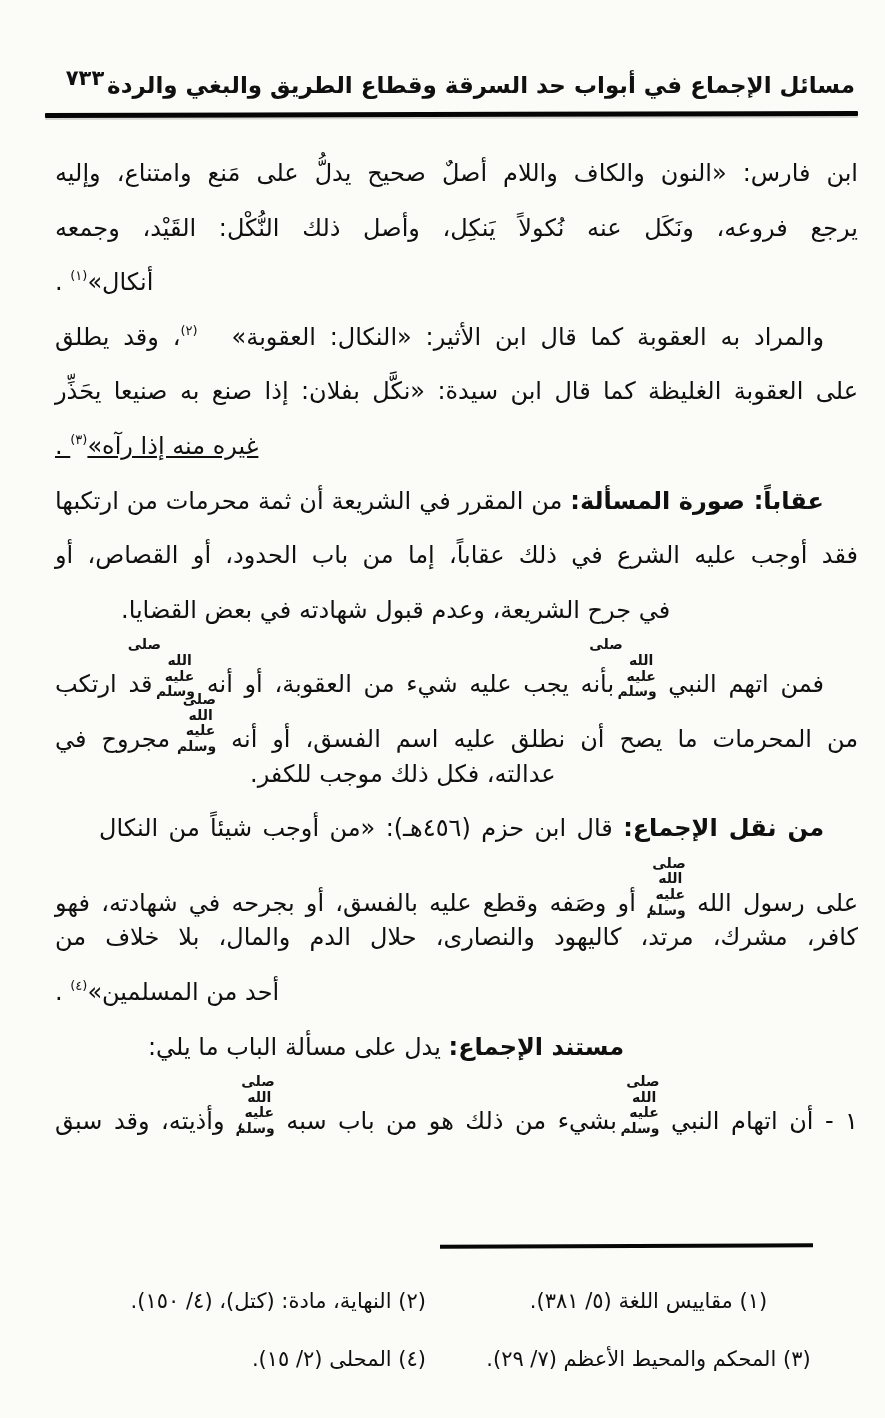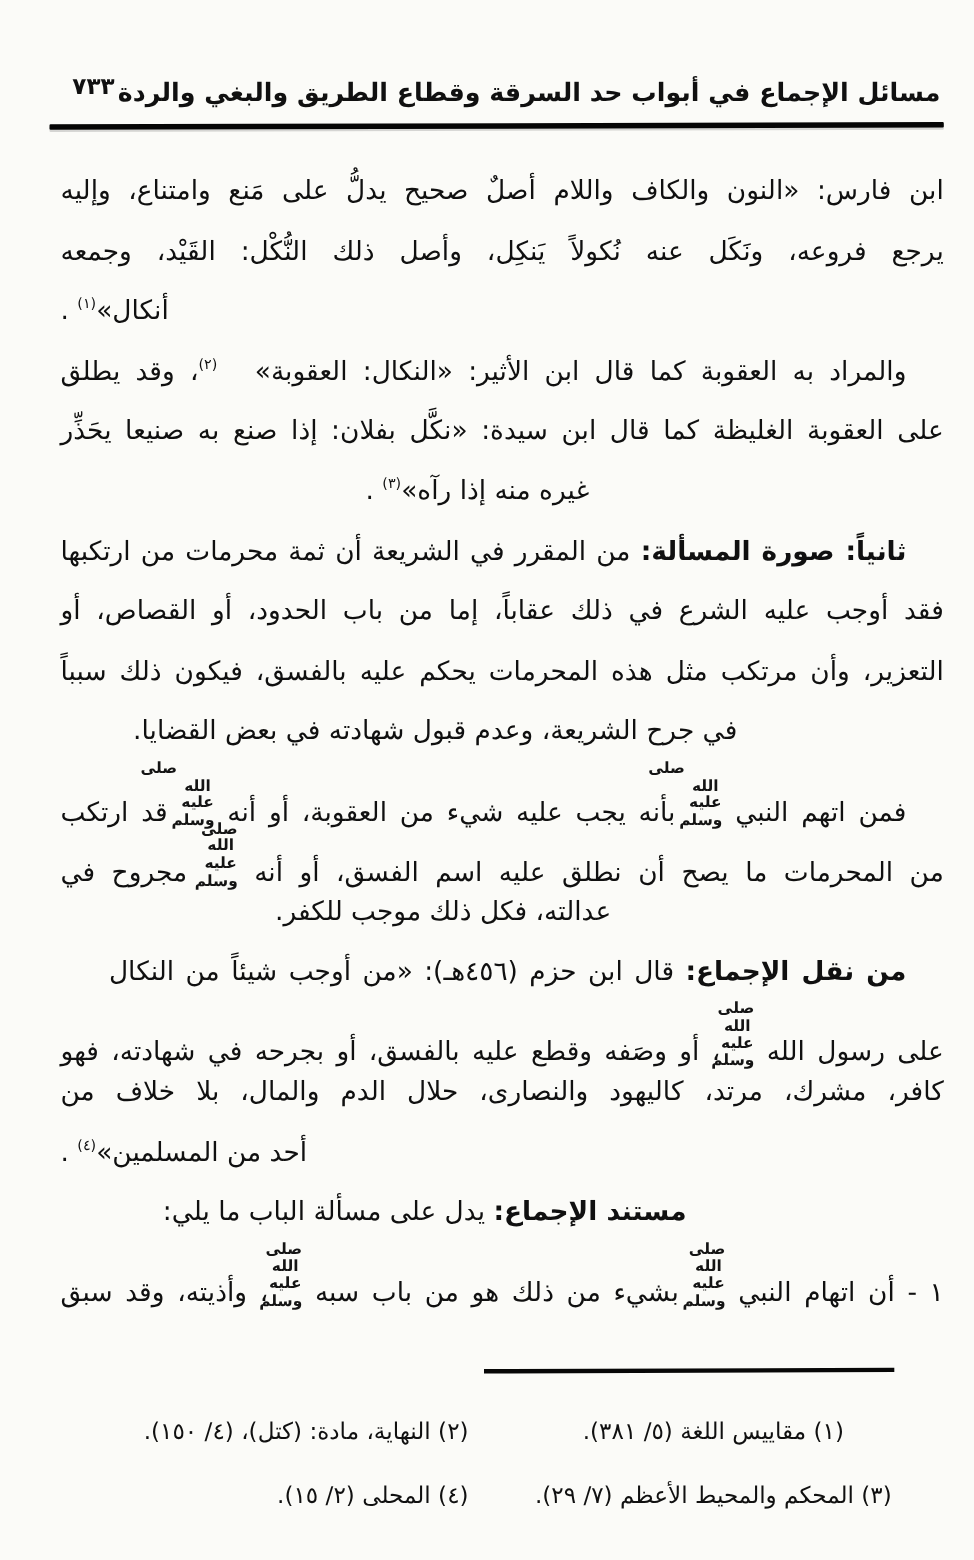--- a/index.html
+++ b/index.html
@@ -26,21 +26,21 @@
     transform:rotate(-0.15deg);
   }
   
   .body-text{
     position:absolute;top:146px;left:55px;width:803px;
     font-size:24px;
   }
   .line{height:54.6px;line-height:54.6px;white-space:nowrap;}
   .line.justify{white-space:normal;text-align:justify;text-align-last:justify;}
   .line.left{text-align:left;}
-  .line.center{text-align:center;}
+  .line.center{text-align:left;text-decoration:underline;}
   .bold{font-weight:bold;}
   .supref{
     font-size:13px;vertical-align:10px;line-height:0;
     letter-spacing:0;display:inline-block;
   }
   .saw{
     display:inline-block;width:31px;font-size:14px;line-height:1.12;
     text-align:center;vertical-align:-4px;white-space:normal;
     font-weight:bold;color:#141414;
   }
@@ -71,23 +71,22 @@
 
   <div class="hdr-rule"></div>
 
   <div class="body-text">
       <div class="line justify"><span>ابن فارس: «النون والكاف واللام أصلٌ صحيح يدلُّ على مَنع وامتناع، وإليه</span></div>
       <div class="line justify"><span>يرجع فروعه، ونَكَل عنه نُكولاً يَنكِل، وأصل ذلك النُّكْل: القَيْد، وجمعه</span></div>
       <div class="line left"><span>أنكال»</span><span class="supref">(١)</span><span> .</span></div>
       <div class="line justify" style="text-indent: 34px;"><span>والمراد به العقوبة كما قال ابن الأثير: «النكال: العقوبة»</span><span class="supref">(٢)</span><span>، وقد يطلق</span></div>
       <div class="line justify"><span>على العقوبة الغليظة كما قال ابن سيدة: «نكَّل بفلان: إذا صنع به صنيعا يحَذِّر</span></div>
       <div class="line center" style="padding-right: 45px;"><span>غيره منه إذا رآه»</span><span class="supref">(٣)</span><span> .</span></div>
-      <div class="line justify" style="text-indent: 34px;"><span class="bold">ثانياً: صورة المسألة:</span><span> من المقرر في الشريعة أن ثمة محرمات من ارتكبها</span></div>
+      <div class="line justify" style="text-indent: 34px;"><span class="bold">عقاباً: صورة المسألة:</span><span> من المقرر في الشريعة أن ثمة محرمات من ارتكبها</span></div>
       <div class="line justify"><span>فقد أوجب عليه الشرع في ذلك عقاباً، إما من باب الحدود، أو القصاص، أو</span></div>
-      <div class="line justify"><span>التعزير، وأن مرتكب مثل هذه المحرمات يحكم عليه بالفسق، فيكون ذلك سبباً</span></div>
       <div class="line left" style="padding-left: 66px;"><span>في جرح الشريعة، وعدم قبول شهادته في بعض القضايا.</span></div>
       <div class="line justify" style="text-indent: 34px;"><span>فمن اتهم النبي </span><span class="saw">صلى الله عليه وسلم</span><span> بأنه يجب عليه شيء من العقوبة، أو أنه </span><span class="saw">صلى الله عليه وسلم</span><span> قد ارتكب</span></div>
       <div class="line justify"><span>من المحرمات ما يصح أن نطلق عليه اسم الفسق، أو أنه </span><span class="saw">صلى الله عليه وسلم</span><span> مجروح في</span></div>
       <div class="line left" style="padding-left: 195px;"><span>عدالته، فكل ذلك موجب للكفر.</span></div>
       <div class="line justify" style="text-indent: 34px; margin-left: 44px;"><span class="bold">من نقل الإجماع:</span><span> قال ابن حزم (٤٥٦هـ): «من أوجب شيئاً من النكال</span></div>
       <div class="line justify"><span>على رسول الله </span><span class="saw">صلى الله عليه وسلم</span><span>، أو وصَفه وقطع عليه بالفسق، أو بجرحه في شهادته، فهو</span></div>
       <div class="line justify"><span>كافر، مشرك، مرتد، كاليهود والنصارى، حلال الدم والمال، بلا خلاف من</span></div>
       <div class="line left"><span>أحد من المسلمين»</span><span class="supref">(٤)</span><span> .</span></div>
       <div class="line left" style="padding-left: 93px;"><span class="bold">مستند الإجماع:</span><span> يدل على مسألة الباب ما يلي:</span></div>
       <div class="line justify"><span>١ - أن اتهام النبي </span><span class="saw">صلى الله عليه وسلم</span><span> بشيء من ذلك هو من باب سبه </span><span class="saw">صلى الله عليه وسلم</span><span>، وأذيته، وقد سبق</span></div>

